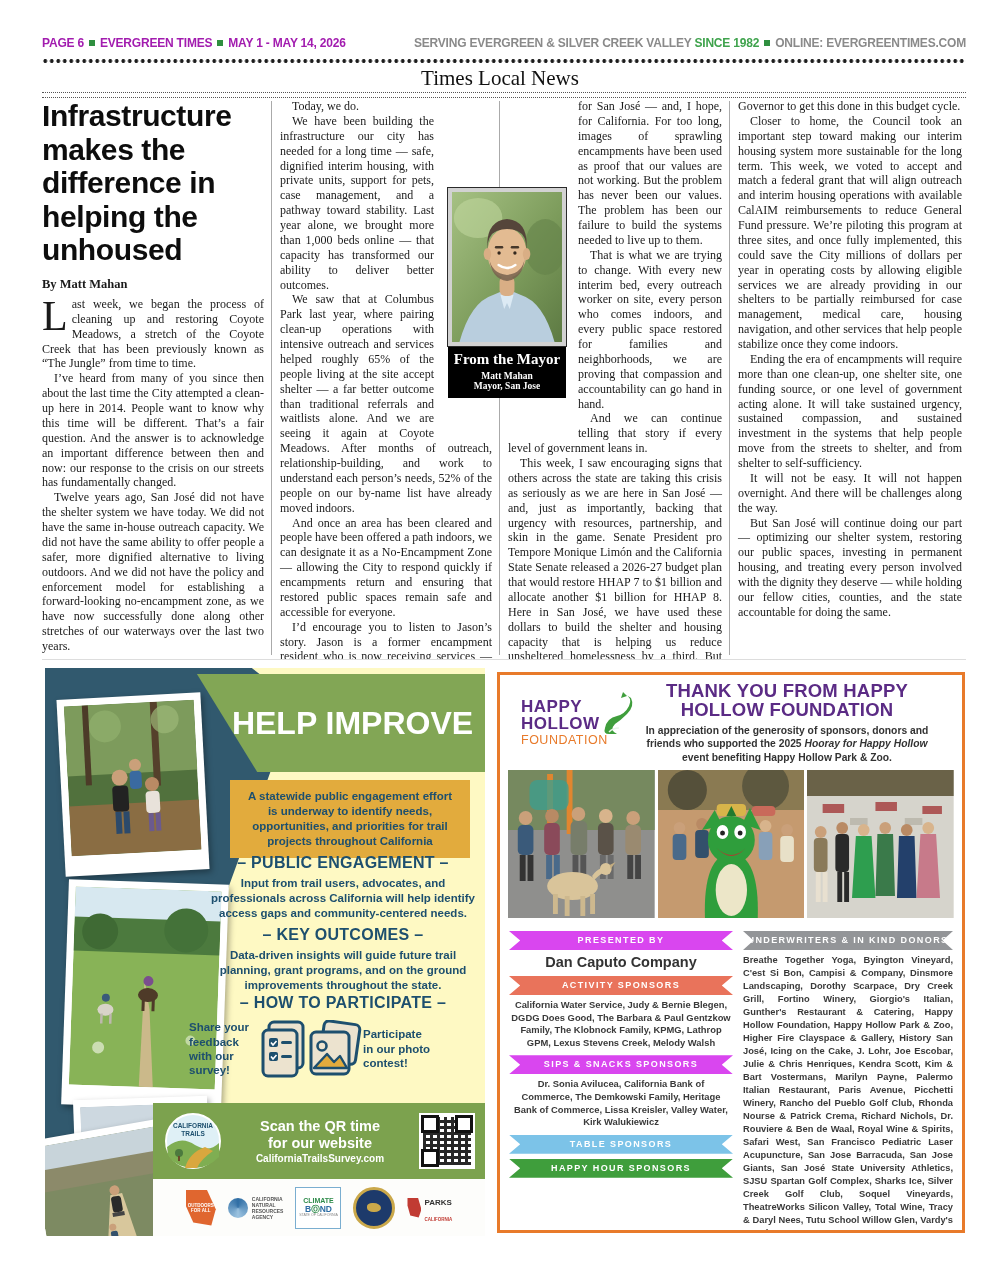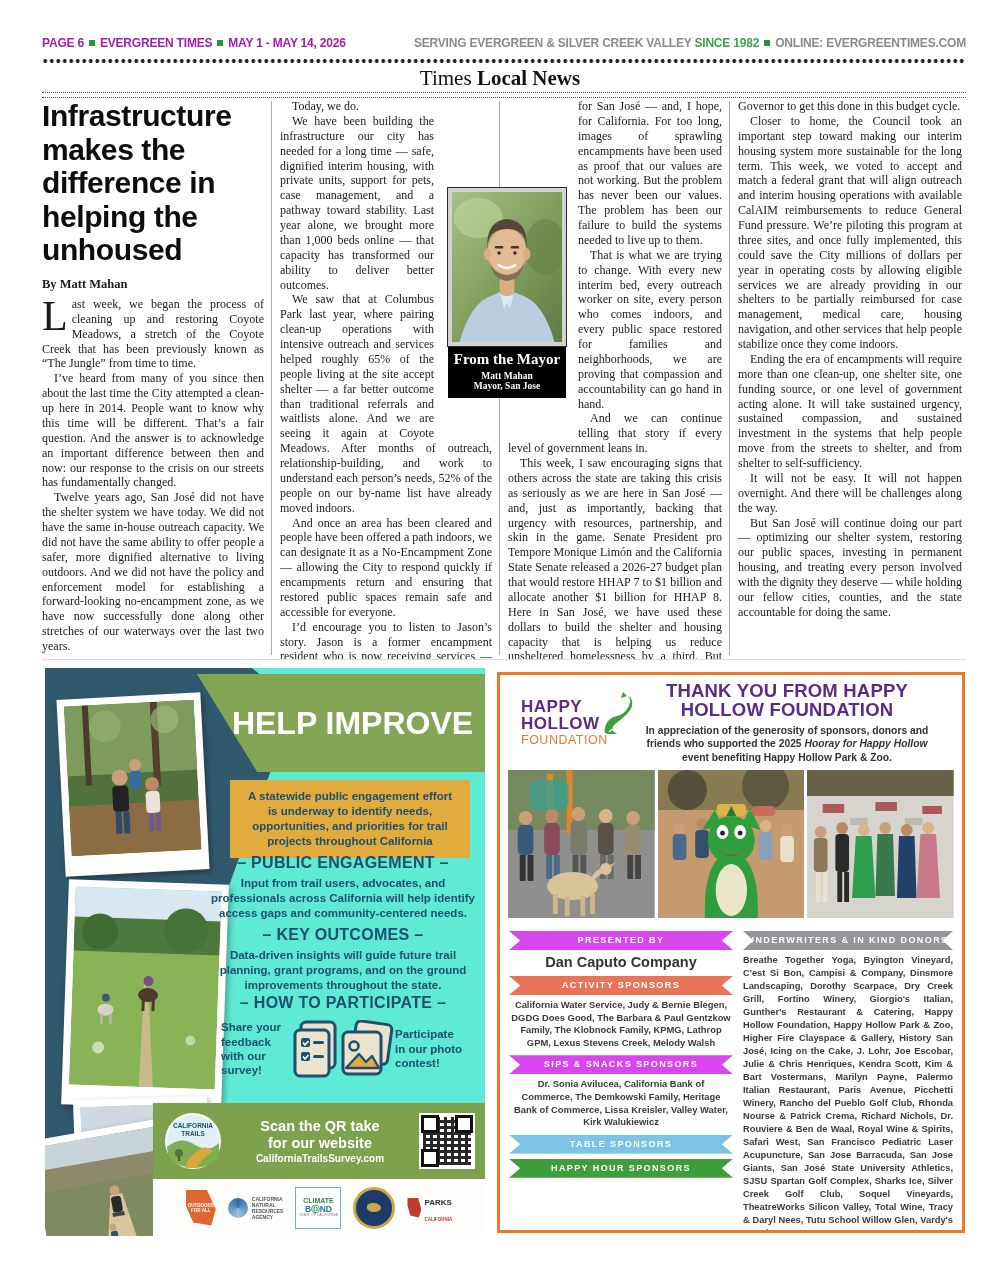--- a/index.html
+++ b/index.html
@@ -10,21 +10,21 @@
           font-family:"Liberation Sans",sans-serif;font-weight:700;font-size:12px;letter-spacing:-0.2px;}
   .topbar .lft{color:#a21caf;}
   .topbar .rgt{color:#8a8a8a;}
   .sq{display:inline-block;width:6px;height:6px;background:#2f8f3f;margin:0 5px 0 5px;vertical-align:1px;}
   .since{color:#3fa34d;}
   .bigdots{position:absolute;top:58px;left:42px;right:34px;height:6px;
            background-image:radial-gradient(circle,#1c1c1c 1.7px,transparent 2.1px);
            background-size:6.5px 6px;background-position:0 50%;}
   .masthead{position:absolute;top:66px;left:0;right:0;text-align:center;font-size:21px;color:#111;}
   .mh-times{font-family:"Liberation Serif",serif;}
-  .mh-local{font-family:"Liberation Serif",serif;font-weight:700;}
+  .mh-local{font-family:"Liberation Serif",serif;font-weight:400;}
   .mh-rule{position:absolute;top:92px;left:42px;right:34px;height:4px;
            border-top:1px dotted #555;border-bottom:1px dotted #555;}
   
   .article{position:absolute;top:99px;left:42px;width:924px;height:560px;overflow:hidden;border-bottom:1px solid #ddd;}
   .vsep{position:absolute;top:2px;bottom:4px;width:1px;background:#aaa;}
   .col{position:absolute;top:0;}
   .col1{left:0;width:222px;}
   .col2{left:238px;width:212px;}
   .col3{left:466px;width:214px;}
   .col4{left:696px;width:224px;}
@@ -39,38 +39,38 @@
   
   .mayor{position:absolute;left:406px;top:89px;width:118px;}
   .mframe{height:150px;border:4px solid #d2d2d2;outline:1px solid #2a2a2a;box-shadow:inset 0 0 0 1px #2a2a2a;
           background:#7d9c5c;overflow:hidden;}
   .mframe svg{display:block;width:100%;height:100%;}
   .mcap{background:#000;color:#fff;text-align:center;padding:5px 2px 7px;margin-top:1px;}
   .mcap .t{font-size:15px;font-weight:700;line-height:1.05;}
   .mcap .n{font-size:9.5px;font-weight:700;margin-top:3px;}
   .mcap .r{font-size:9.5px;font-weight:700;}
   
-  .trails{position:absolute;left:45px;top:668px;width:440px;height:568px;background:#5eead4;overflow:hidden;}
+  .trails{position:absolute;left:45px;top:668px;width:440px;height:568px;background:#fef9c3;overflow:hidden;}
   .ta-blue{position:absolute;left:0;top:0;width:100%;height:100%;background:#31596e;
            clip-path:polygon(0 0,47% 0,57% 6%,34% 55%,46% 100%,0 100%);}
   .ta-green{position:absolute;left:105px;top:6px;width:335px;height:98px;background:#82a655;
             clip-path:polygon(14% 0,100% 0,100% 100%,32% 100%);
             display:flex;flex-direction:column;justify-content:center;align-items:center;padding-left:70px;box-sizing:border-box;}
   .ta-t1{font-family:"Liberation Sans",sans-serif;font-weight:800;font-size:32px;color:#fff;line-height:1;}
   .ta-t2{font-family:"Liberation Sans",sans-serif;font-weight:800;font-size:27px;color:#fff;line-height:1.15;}
   .polaroid{position:absolute;background:#fff;box-shadow:2px 3px 6px rgba(0,0,0,.35);padding:7px 7px 20px;}
   .polaroid svg{display:block;}
   .ta-yellow{position:absolute;left:185px;top:112px;width:240px;background:#e2ab3d;box-sizing:border-box;
              padding:9px 12px;font-family:"Liberation Sans",sans-serif;font-weight:700;font-size:11.5px;
              line-height:1.3;color:#1d4f6e;text-align:center;}
   .ta-h{position:absolute;left:168px;width:260px;text-align:center;color:#1d4f6e;
         font-family:"Liberation Sans",sans-serif;font-weight:800;font-size:16px;letter-spacing:.3px;}
   .ta-b{position:absolute;left:160px;width:276px;text-align:center;color:#1d4f6e;
         font-family:"Liberation Sans",sans-serif;font-weight:700;font-size:11.5px;line-height:1.3;}
-  .ta-part{position:absolute;left:176px;top:352px;width:276px;display:flex;align-items:center;
+  .ta-part{position:absolute;left:144px;top:352px;width:276px;display:flex;align-items:center;
            color:#1d4f6e;font-family:"Liberation Sans",sans-serif;font-weight:700;font-size:11.5px;line-height:1.25;}
   .ta-part .txt{width:72px;}
   .ta-gband{position:absolute;left:108px;top:435px;right:0;height:76px;background:#7ca24e;
             display:flex;align-items:center;gap:8px;padding:0 10px 0 12px;box-sizing:border-box;}
   .ta-scan{color:#fff;font-family:"Liberation Sans",sans-serif;text-align:center;flex:1;}
   .ta-scan .s1{font-weight:800;font-size:14.5px;line-height:1.15;}
   .ta-scan .s2{font-weight:700;font-size:10px;margin-top:2px;}
   .qr{width:56px;height:56px;background:#fff;position:relative;flex:0 0 auto;}
   .qr .pat{position:absolute;inset:4px;
       background-image:
@@ -322,21 +322,21 @@
       <svg width="56" height="56" viewBox="0 0 56 56">
         <circle cx="28" cy="28" r="27" fill="#dff0f6" stroke="#fff" stroke-width="2"></circle>
         <path d="M2 34 Q16 22 30 32 Q44 40 54 30 L54 44 Q42 56 28 55 Q10 54 3 42 Z" fill="#7fae52"></path>
         <path d="M20 55 Q24 40 40 34 L48 38 Q36 46 32 55 Z" fill="#d9a73e"></path>
         <circle cx="14" cy="40" r="4" fill="#4c7a3e"></circle>
           <rect x="13" y="43" width="2" height="5" fill="#6b4a2a"></rect>
         <text x="28" y="15" text-anchor="middle" font-family="Liberation Sans,sans-serif" font-size="6.5" font-weight="bold" fill="#1d4f6e">CALIFORNIA</text>
         <text x="28" y="23" text-anchor="middle" font-family="Liberation Sans,sans-serif" font-size="6.5" font-weight="bold" fill="#1d4f6e">TRAILS</text>
       </svg>
       <div class="ta-scan">
-        <div class="s1"><span>Scan the QR take</span><br><span>for our website</span></div>
+        <div class="s1"><span>Scan the QR time</span><br><span>for our website</span></div>
         <div class="s2">CaliforniaTrailsSurvey.com</div>
       </div>
       <div class="qr">
         <div class="pat"></div>
         <div class="eye e1"></div>
           <div class="eye e2"></div>
           <div class="eye e3"></div>
       </div>
     </div>
 

